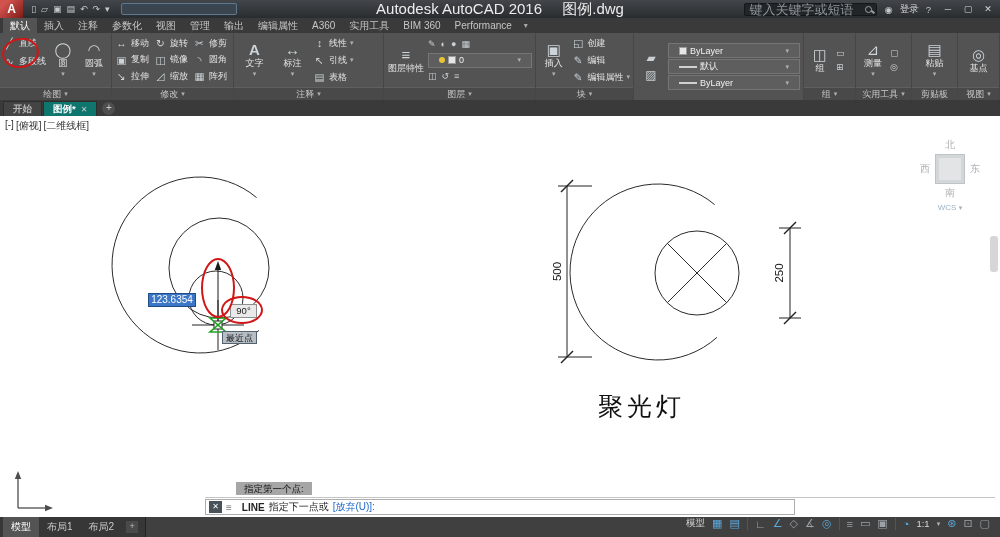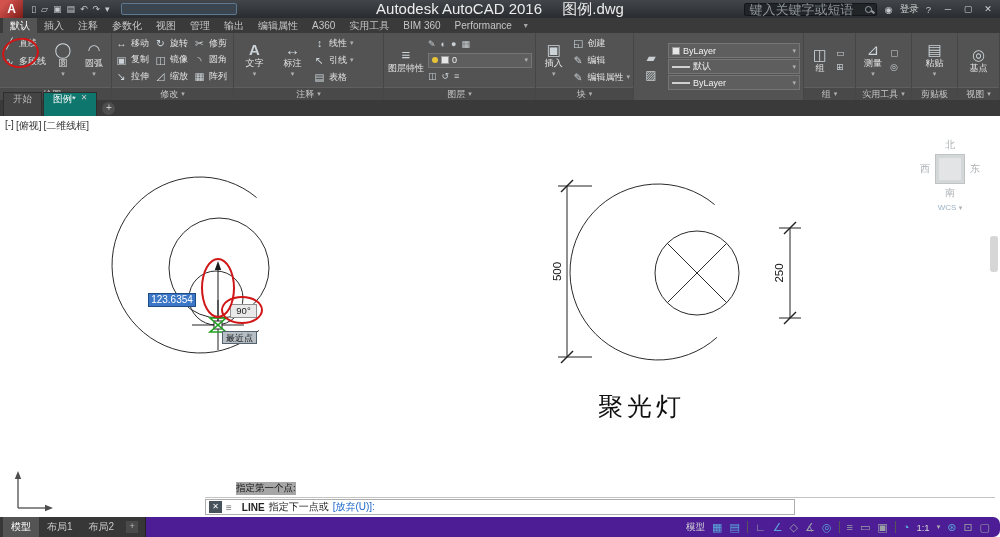--- a/index.html
+++ b/index.html
@@ -41,32 +41,32 @@
   .ptitle { flex:0 0 13px; height:13px; background:#494949; border-top:1px solid #5f5f5f; color:#c6c6c6;
     font-size:9px; line-height:12px; display:flex; justify-content:center; gap:3px; }
   .caret { font-size:7px; color:#b0b0b0; }
   .col { display:flex; flex-direction:column; }
   .srow { display:flex; align-items:center; gap:3px; height:16px; font-size:9px; color:#e3e3e3; white-space:nowrap; }
   .srow .ic { width:13px; text-align:center; font-size:10.5px; color:#ccd4d9; }
   .bigbtn { width:35px; display:flex; flex-direction:column; align-items:center; justify-content:center;
     gap:1px; font-size:9px; color:#e3e3e3; text-align:center; line-height:1.1; }
   .bigbtn .ic { font-size:15px; color:#ccd4d9; line-height:16px; }
   .ldrop { display:flex; align-items:center; gap:3px; height:15px; background:#5e5e5e; border:1px solid #757575;
-    font-size:9px; color:#f2f2f2; padding:0 3px; width:100%; }
+    font-size:9px; color:#f2f2f2; padding:0 10px; width:100%; }
   .ldrop .caret { margin-left:auto; }
   .dot { width:6px; height:6px; border-radius:50%; display:inline-block; background:#e7c437; }
   .sw { width:8px; height:8px; background:#e6e6e6; border:1px solid #9a9a9a; display:inline-block; }
   .lprev { width:18px; height:0; border-top:2px solid #d0d0d0; display:inline-block; }
   .tiny { font-size:9px; color:#c9cfd3; }
   .tinyrow { display:flex; gap:5px; align-items:center; height:13px; }
 
   
   .filetabs { flex:0 0 16px; height:16px; background:#3a3a3a; display:flex; align-items:flex-end; gap:1px; padding-left:3px; }
-  .ftab { height:24px; display:flex; align-items:flex-start; gap:5px; padding:0 9px; font-size:9.5px;
-    background:#444; color:#b9b9b9; border:1px solid #2e2e2e; border-bottom:none; }
+  .ftab { height:15px; display:flex; align-items:center; gap:5px; padding:0 9px; font-size:9.5px;
+    background:#444; color:#b9b9b9; border:1px solid #2e2e2e; border-bottom:none;font-weight:bold; }
   .ftab.active { background:#0f766e; color:#fff; }
   .ftab .x { font-size:8px; color:#c9c9c9; }
   .addtab { width:13px; height:13px; border-radius:50%; background:#4e4e4e; color:#ccc; font-size:10px;
     line-height:12px; text-align:center; margin:0 0 1px 4px; }
 
   
   .canvas { position:relative; flex:1; background:#fff; overflow:hidden; }
   .canvas svg.main { position:absolute; inset:0; width:100%; height:100%; }
   .vplabel { position:absolute; left:5px; top:3px; font-size:10px; color:#333; display:flex; gap:2px; }
   .viewcube { position:absolute; top:22px; right:14px; width:72px; text-align:center; color:#aeb2b5;
@@ -78,37 +78,37 @@
   .navbar-thumb { position:absolute; right:2px; top:120px; width:8px; height:36px; background:#d6d6d6; border-radius:3px; }
 
   .dynval { position:absolute; left:148px; top:177px; width:48px; height:14px; background:#3b77c6;
     border:1px solid #1d4c86; color:#fff; font-size:10px; line-height:12px; text-align:center; z-index:30; }
   .dynang { position:absolute; left:230px; top:188px; width:27px; height:14px; background:#e9e9e9;
     border:1px solid #8f8f8f; color:#222; font-size:9.5px; line-height:12px; text-align:center; z-index:30; }
   .snaptip { position:absolute; left:222px; top:215px; background:#b7bec4; border:1px solid #54616e;
     color:#101418; font-size:9px; padding:0 3px; height:13px; line-height:12px; z-index:30; }
 
   .cmd-echo { position:absolute; left:236px; top:366px; height:13px; background:#a6a6a6; color:#111;
-    font-size:9.5px; line-height:13px; padding:0 0; z-index:20;font-family:Liberation Serif, serif; }
+    font-size:9.5px; line-height:13px; padding:0 8px; z-index:20; }
   .cmd-sep { position:absolute; left:205px; top:381px; width:790px; border-top:1px solid #c4c4c4; }
   .cmd-bar { position:absolute; left:205px; top:383px; width:590px; height:16px; background:#fff;
     border:1px solid #adadad; display:flex; align-items:center; gap:4px; font-size:10px; color:#222; padding:0 3px; z-index:20; }
   .cmd-close { width:13px; height:12px; background:#47525b; color:#fff; font-size:8px; line-height:12px; text-align:center; }
   .cmd-tool { color:#777; font-size:10px; }
   .cmd-name { font-weight:bold;padding-left:6px; }
   .cmd-opt { color:#1b66c9; }
 
   .redell { position:absolute; border:2px solid #d01616; border-radius:50%; z-index:40; pointer-events:none; }
   .re1 { left:2px; top:38px; width:37px; height:30px; transform:rotate(-10deg); }
   .re2 { left:201px; top:258px; width:34px; height:60px; }
   .re3 { left:221px; top:296px; width:42px; height:28px; }
 
   
-  .statusbar { flex:0 0 20px; height:20px; background:#4c1d95; display:flex; align-items:center;
-    font-size:10px; color:#c9c9c9;border-radius:7px; }
+  .statusbar { flex:0 0 20px; height:20px; background:#404040; display:flex; align-items:flex-start;
+    font-size:10px; color:#c9c9c9; }
   .mtabs { display:flex; height:100%; align-items:center; padding:0 3px; background:#373737; border-right:1px solid #222; }
   .mtab { padding:0 8px; height:100%; line-height:20px; }
   .mtab.active { background:#545454; color:#fff; }
   .addlayout { width:12px; height:12px; background:#4a4a4a; color:#bbb; text-align:center; line-height:11px; font-size:9px; margin:0 4px; }
   .sicons { margin-left:auto; display:flex; align-items:center; gap:7px; padding-right:10px; font-size:11px; }
   .sicon.blue { color:#5ba7da; }
   .sicon.gray { color:#9ba1a6; }
   .ssep { width:1px; height:12px; background:#555; }
   .stext { font-size:9.5px; color:#d6d6d6; }
 </style>

